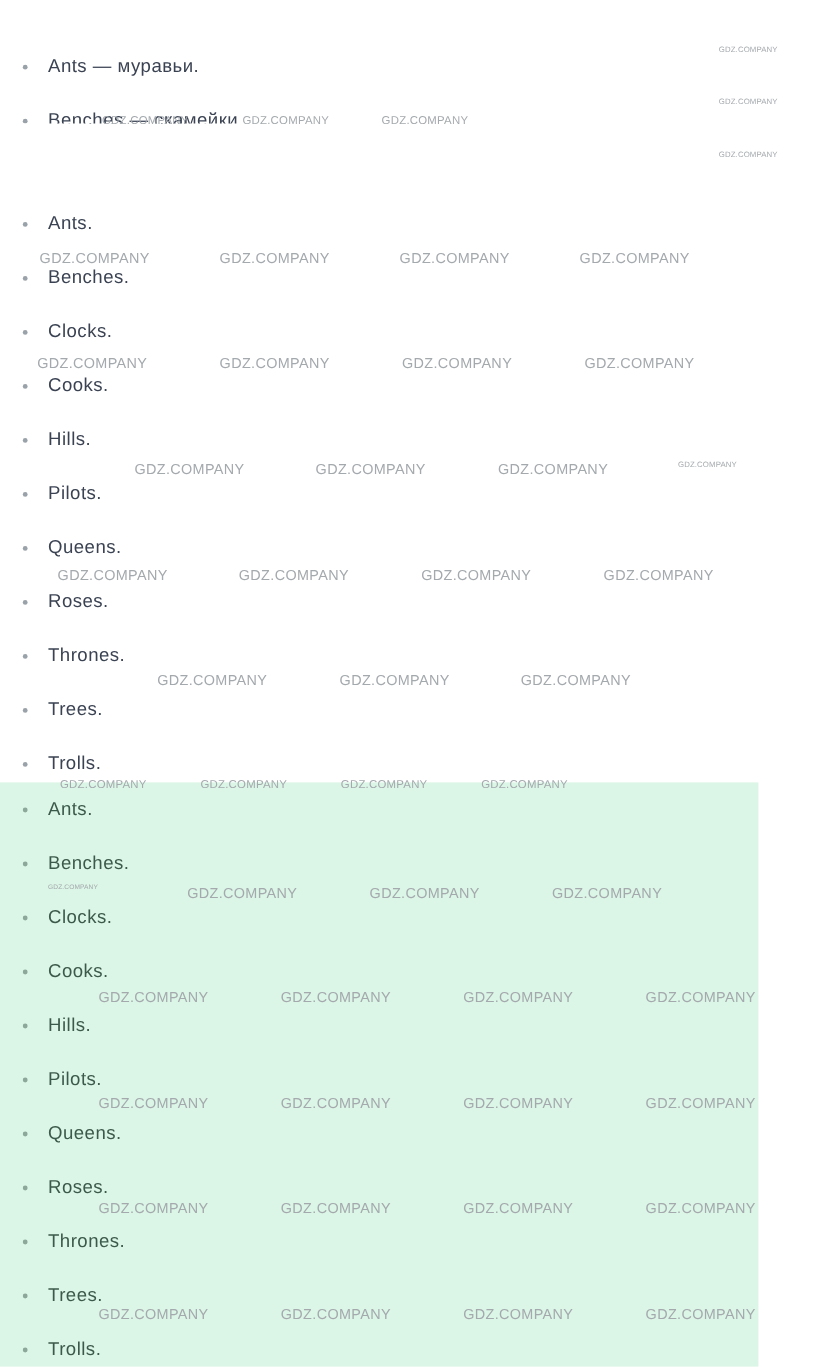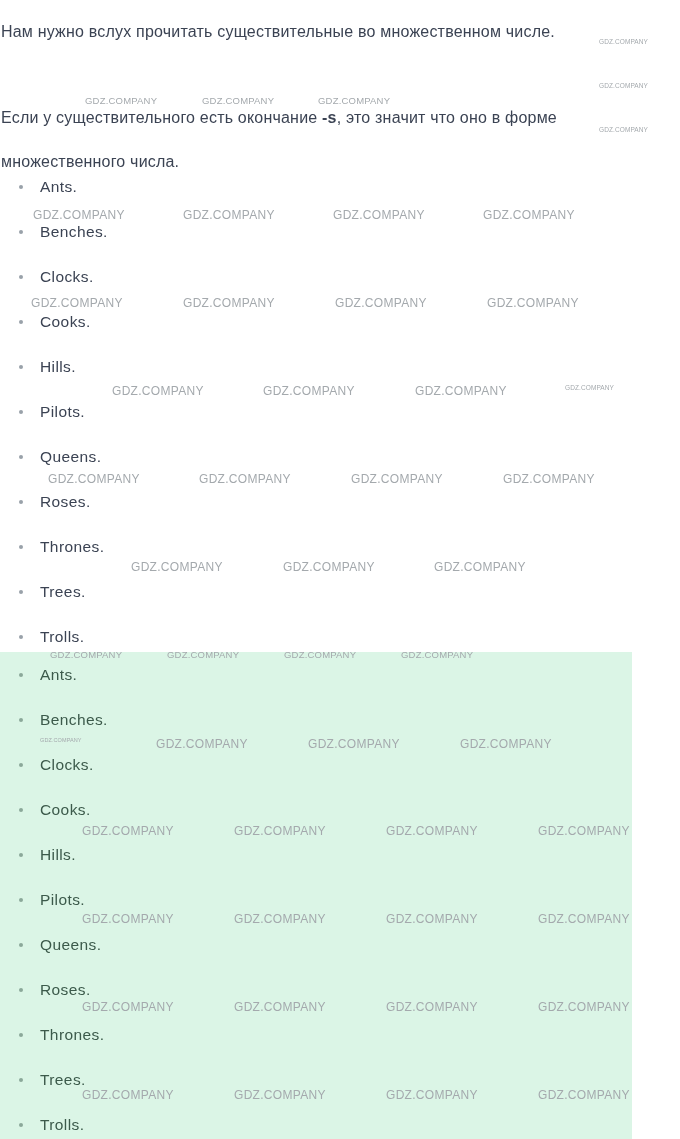--- a/index.html
+++ b/index.html
@@ -38,29 +38,32 @@
   .wm.md   { font-size:9.5px; letter-spacing:.2px; }
   .wm.sm   { font-size:6.5px; letter-spacing:.1px; }
   .wm.tiny { font-size:5.5px; letter-spacing:.1px; }
 </style>
 </head>
 <body>
 
 <div class="page">
 
   <section class="preview">
-    <p class="para">Нам нужно вслух прочитать существительные во множественном числе.</p>
+    <ul class="plain">
+        <li class="item">
+          <span class="dot"></span>
+          <span class="label">Ants — муравьи.</span>
+        </li>
+        <li class="item">
+          <span class="dot"></span>
+          <span class="label">Benches — скамейки.</span>
+        </li>
+      </ul>
   </section>
 
-  <section class="explanation">
-    <div class="line para">
-      <span>Если у существительного есть окончание </span><b>-s</b><span>, это значит что оно в форме</span>
-    </div>
-    <div class="line para">множественного числа.</div>
-  </section>
 
   <ul class="plain word-list">
       <li class="item">
         <span class="dot"></span>
         <span class="label">Ants.</span>
       </li>
       <li class="item">
         <span class="dot"></span>
         <span class="label">Benches.</span>
       </li>

